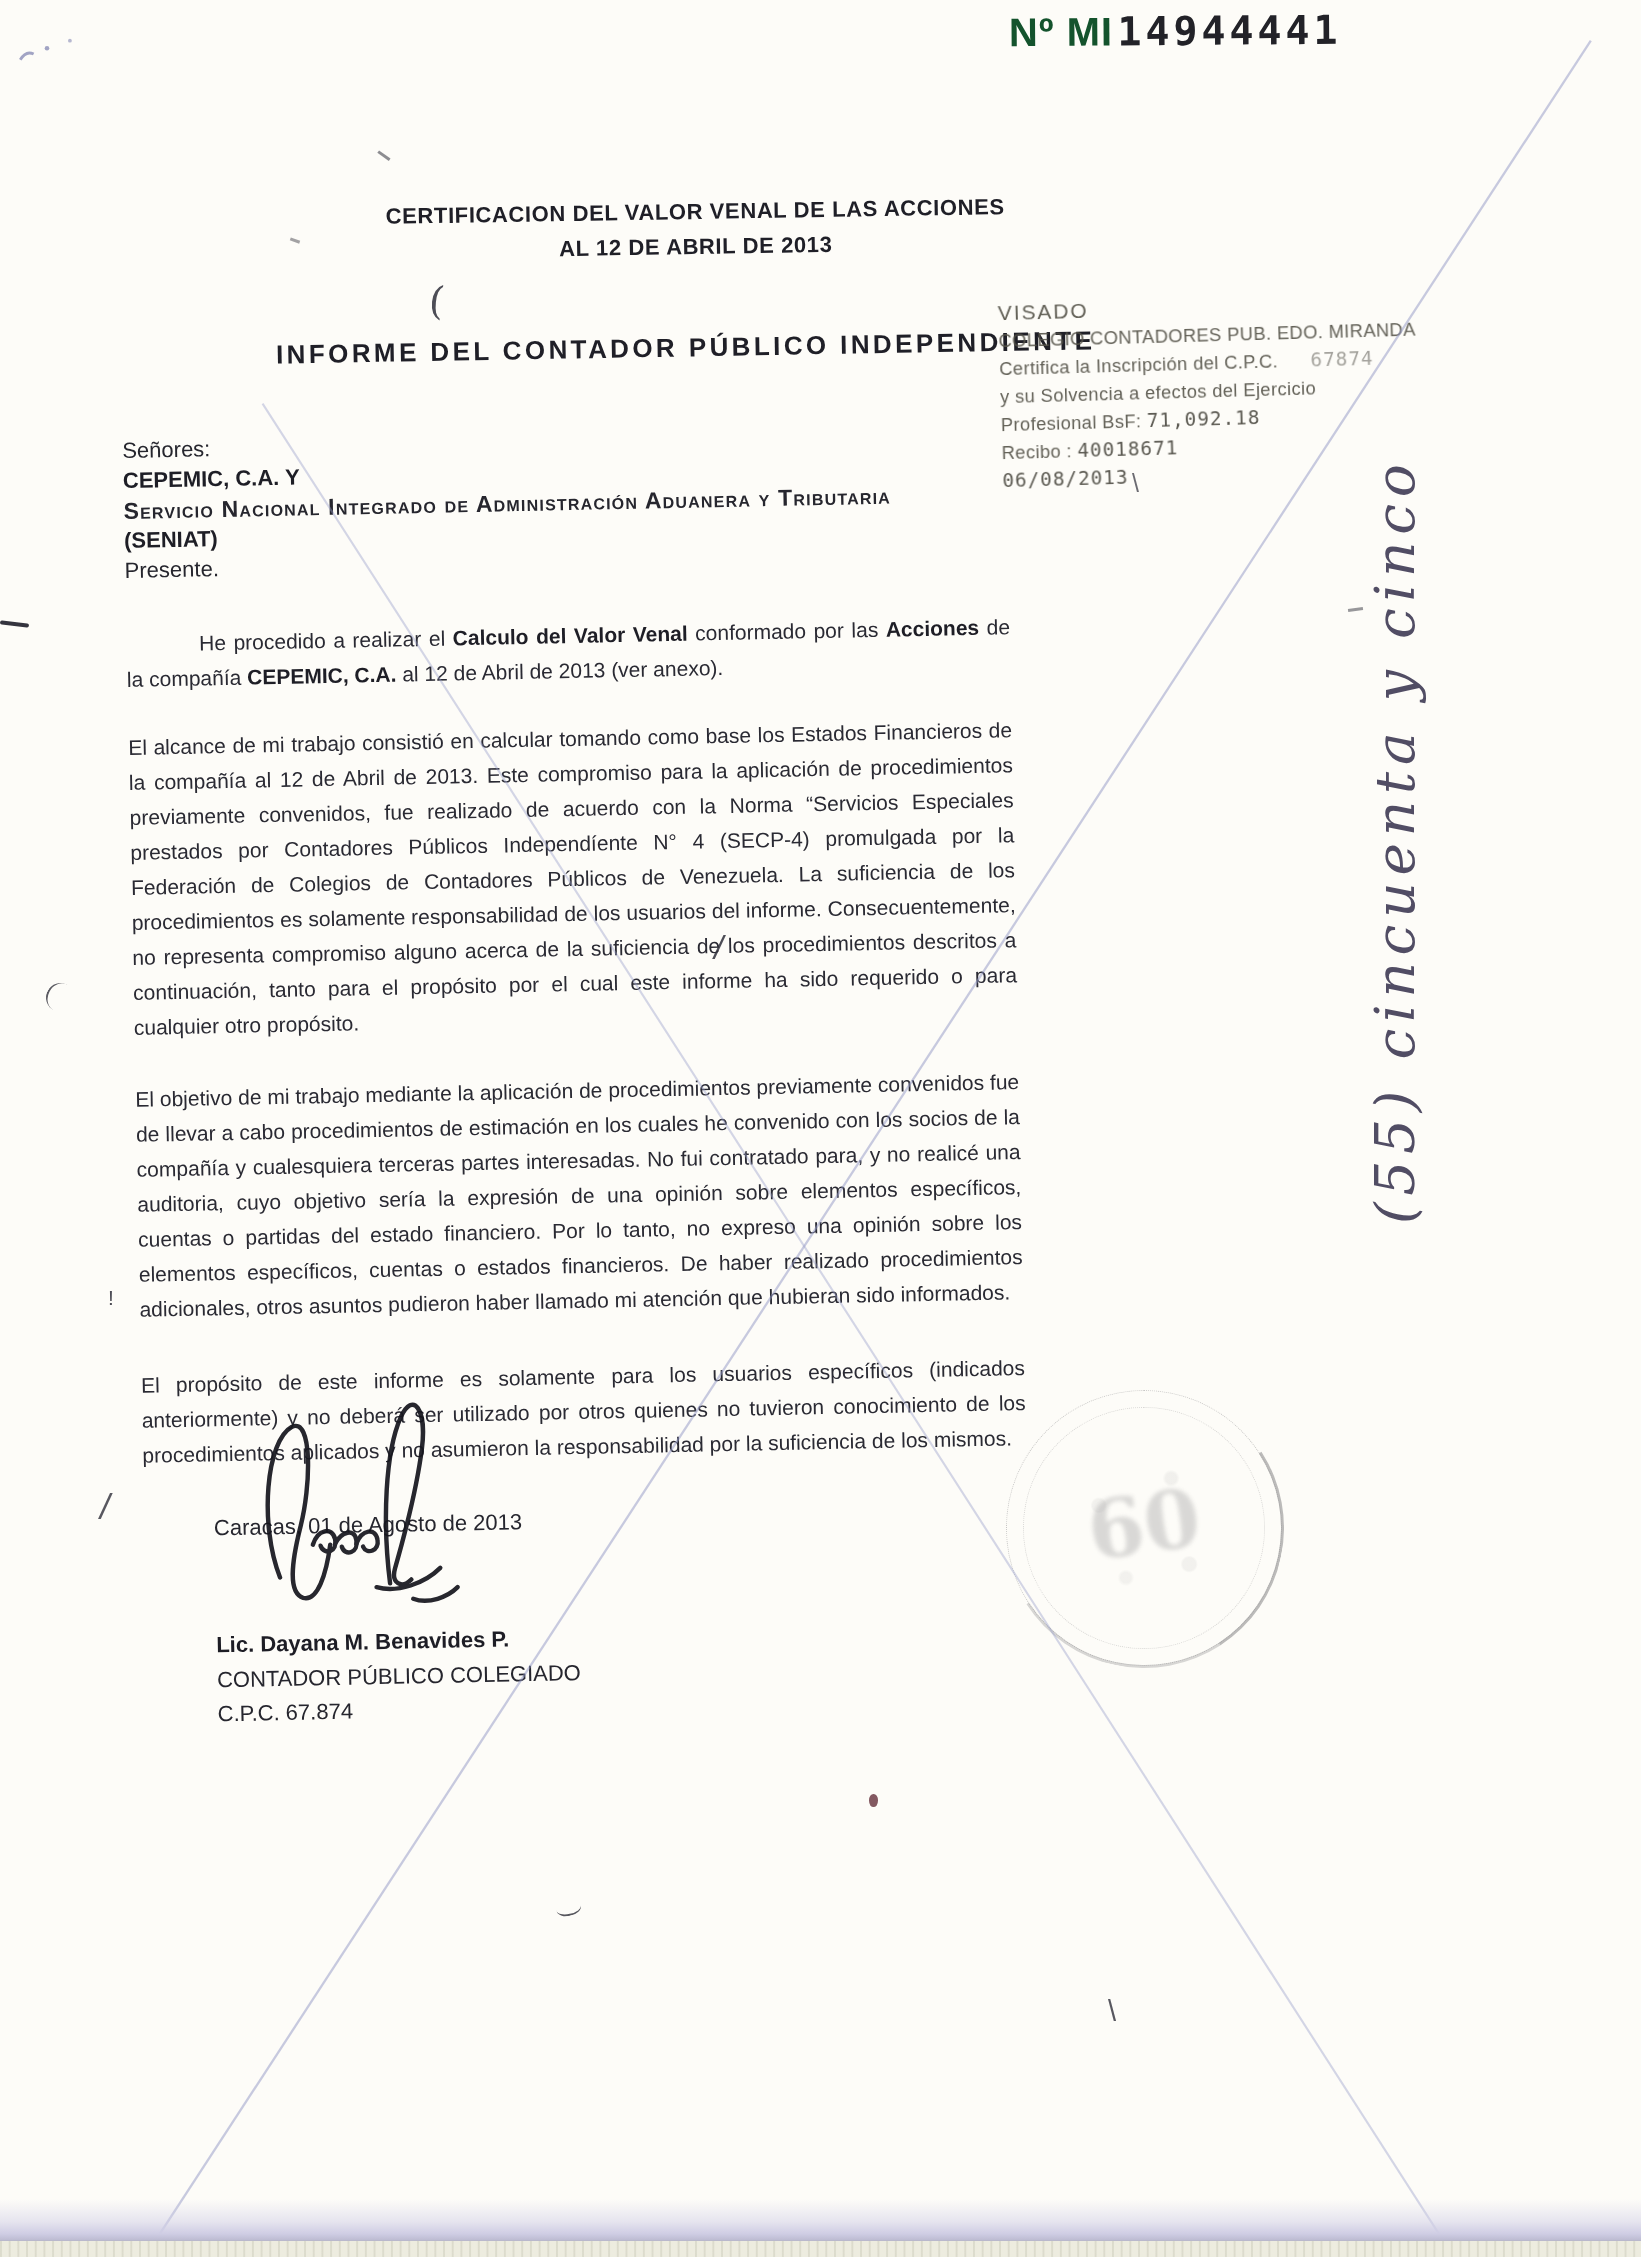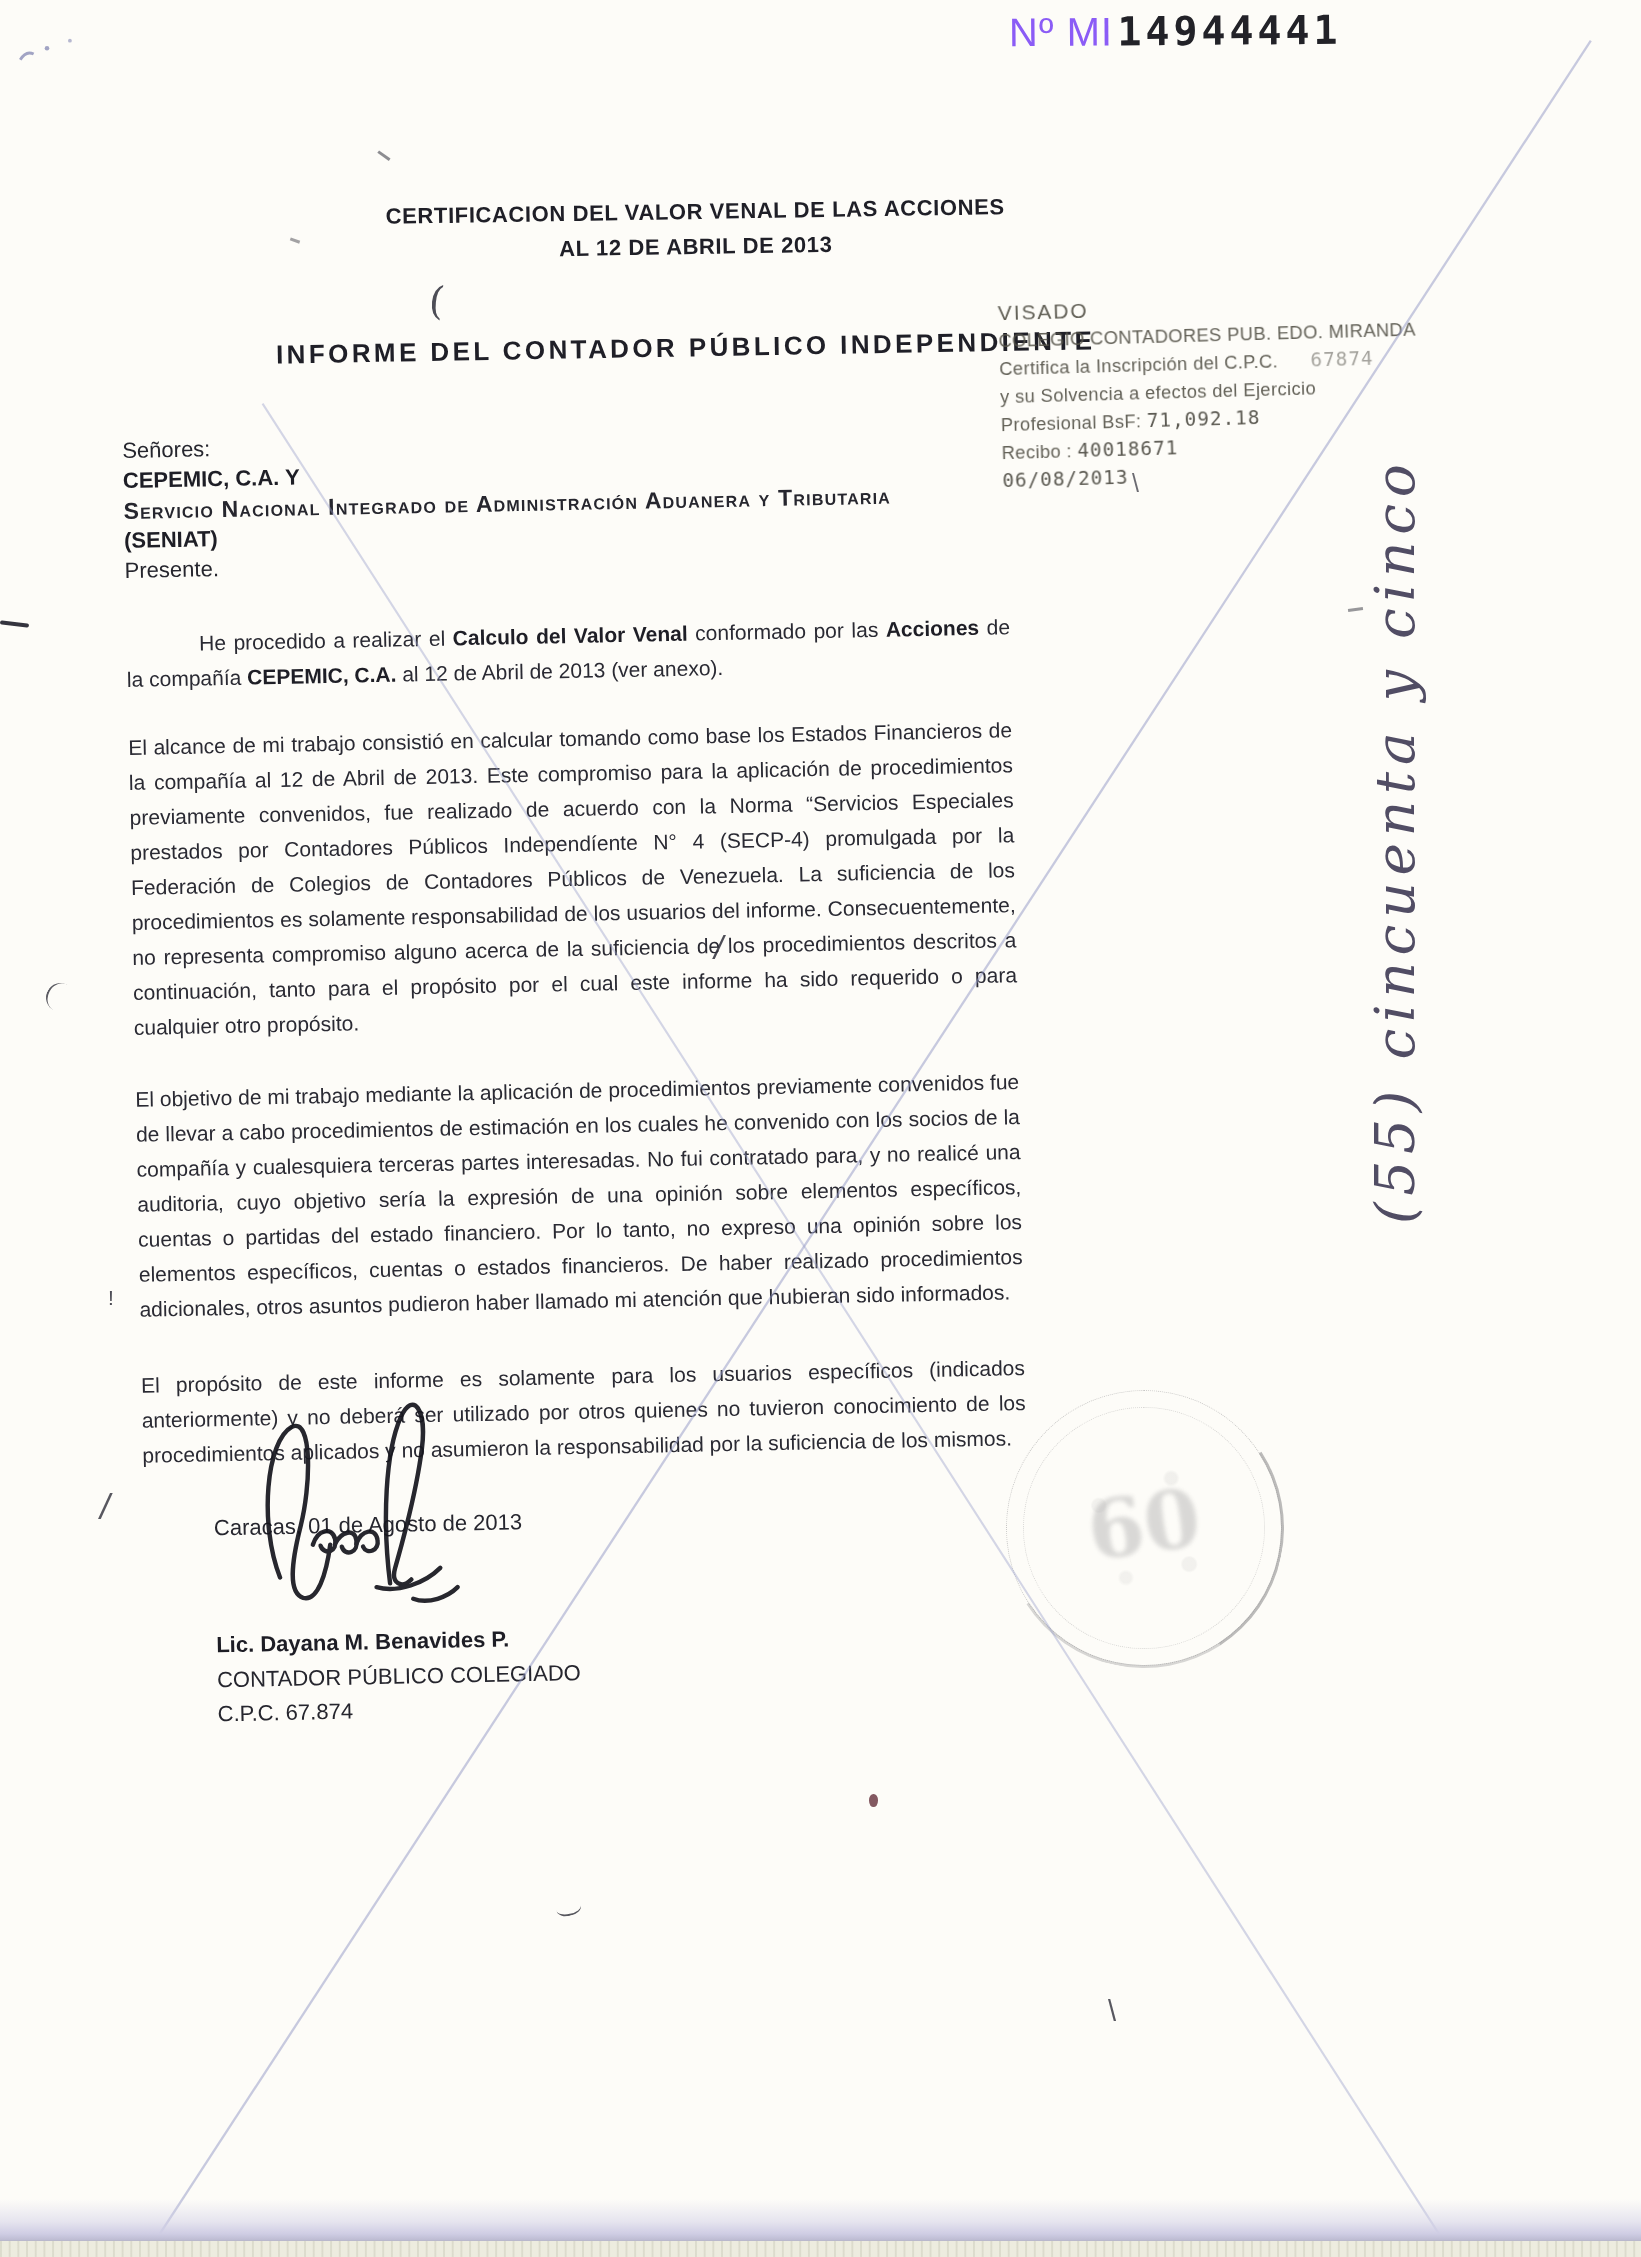--- a/index.html
+++ b/index.html
@@ -5,21 +5,21 @@
   html,body{margin:0;padding:0;}
   body{
     width:1641px;height:2257px;position:relative;overflow:hidden;
     background:#fdfcf8;
     font-family:"Liberation Sans", sans-serif;
     color:#26262e;
   }
   .page{position:absolute;inset:0;}
   
   .doc-number{position:absolute;left:1009px;top:7.7px;white-space:nowrap;transform:rotate(-0.4deg);}
-  .doc-number .lbl{font-size:40px;font-weight:normal;letter-spacing:1px;color:#8b5cf6;}
+  .doc-number .lbl{font-size:40px;font-weight:bold;letter-spacing:1px;color:#14532d;}
   .doc-number .num{font-family:"DejaVu Sans Mono", monospace;font-size:40px;font-weight:bold;letter-spacing:3.9px;color:#222228;}
   
   .title-block{position:absolute;left:350px;top:199px;width:691px;text-align:center;transform:rotate(-0.9deg);}
   .title-line1{font-size:22px;font-weight:bold;letter-spacing:0.6px;color:#1f1f27;}
   .title-line2{font-size:22px;font-weight:bold;letter-spacing:0.6px;color:#1f1f27;margin-top:8.7px;}
   .subtitle{position:absolute;left:276px;top:332px;width:869px;font-size:26px;font-weight:bold;letter-spacing:3.4px;color:#1f1f27;transform:rotate(-1deg);white-space:nowrap;}
   
   .visado{position:absolute;left:1000px;top:290px;width:657px;transform:rotate(-1.6deg);
     color:#56544a;filter:blur(0.3px);opacity:0.92;line-height:28px;white-space:nowrap;}
   .visado .v1{font-size:21px;letter-spacing:1.9px;}

